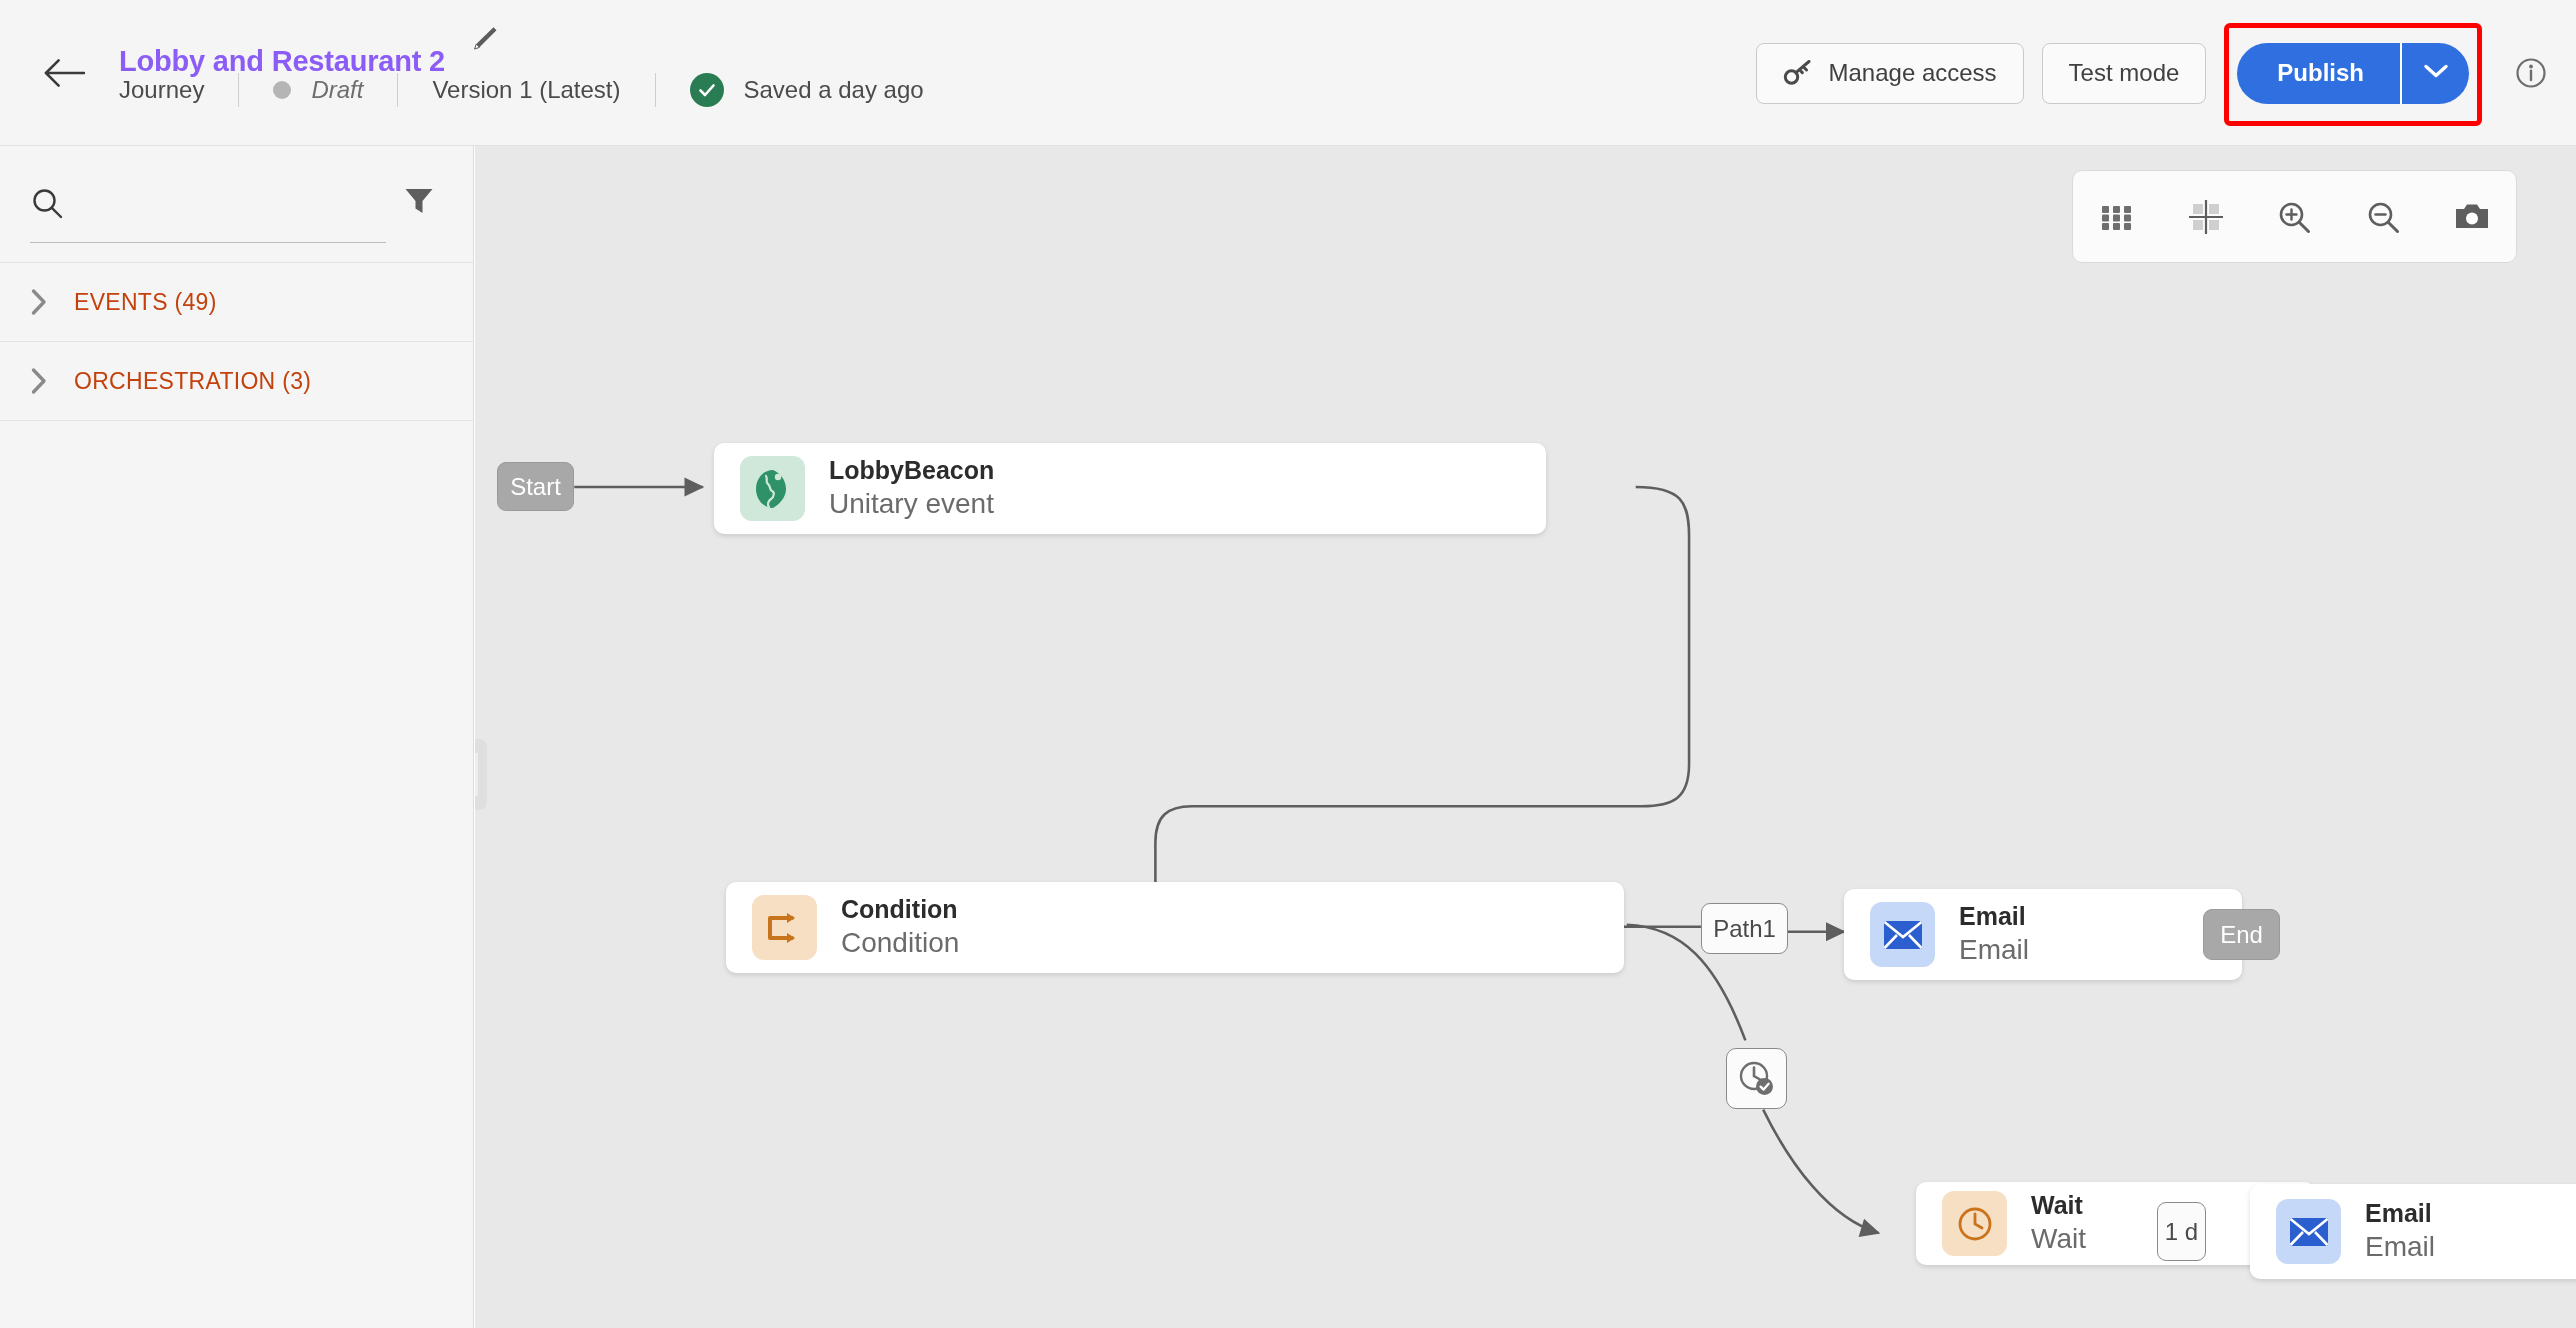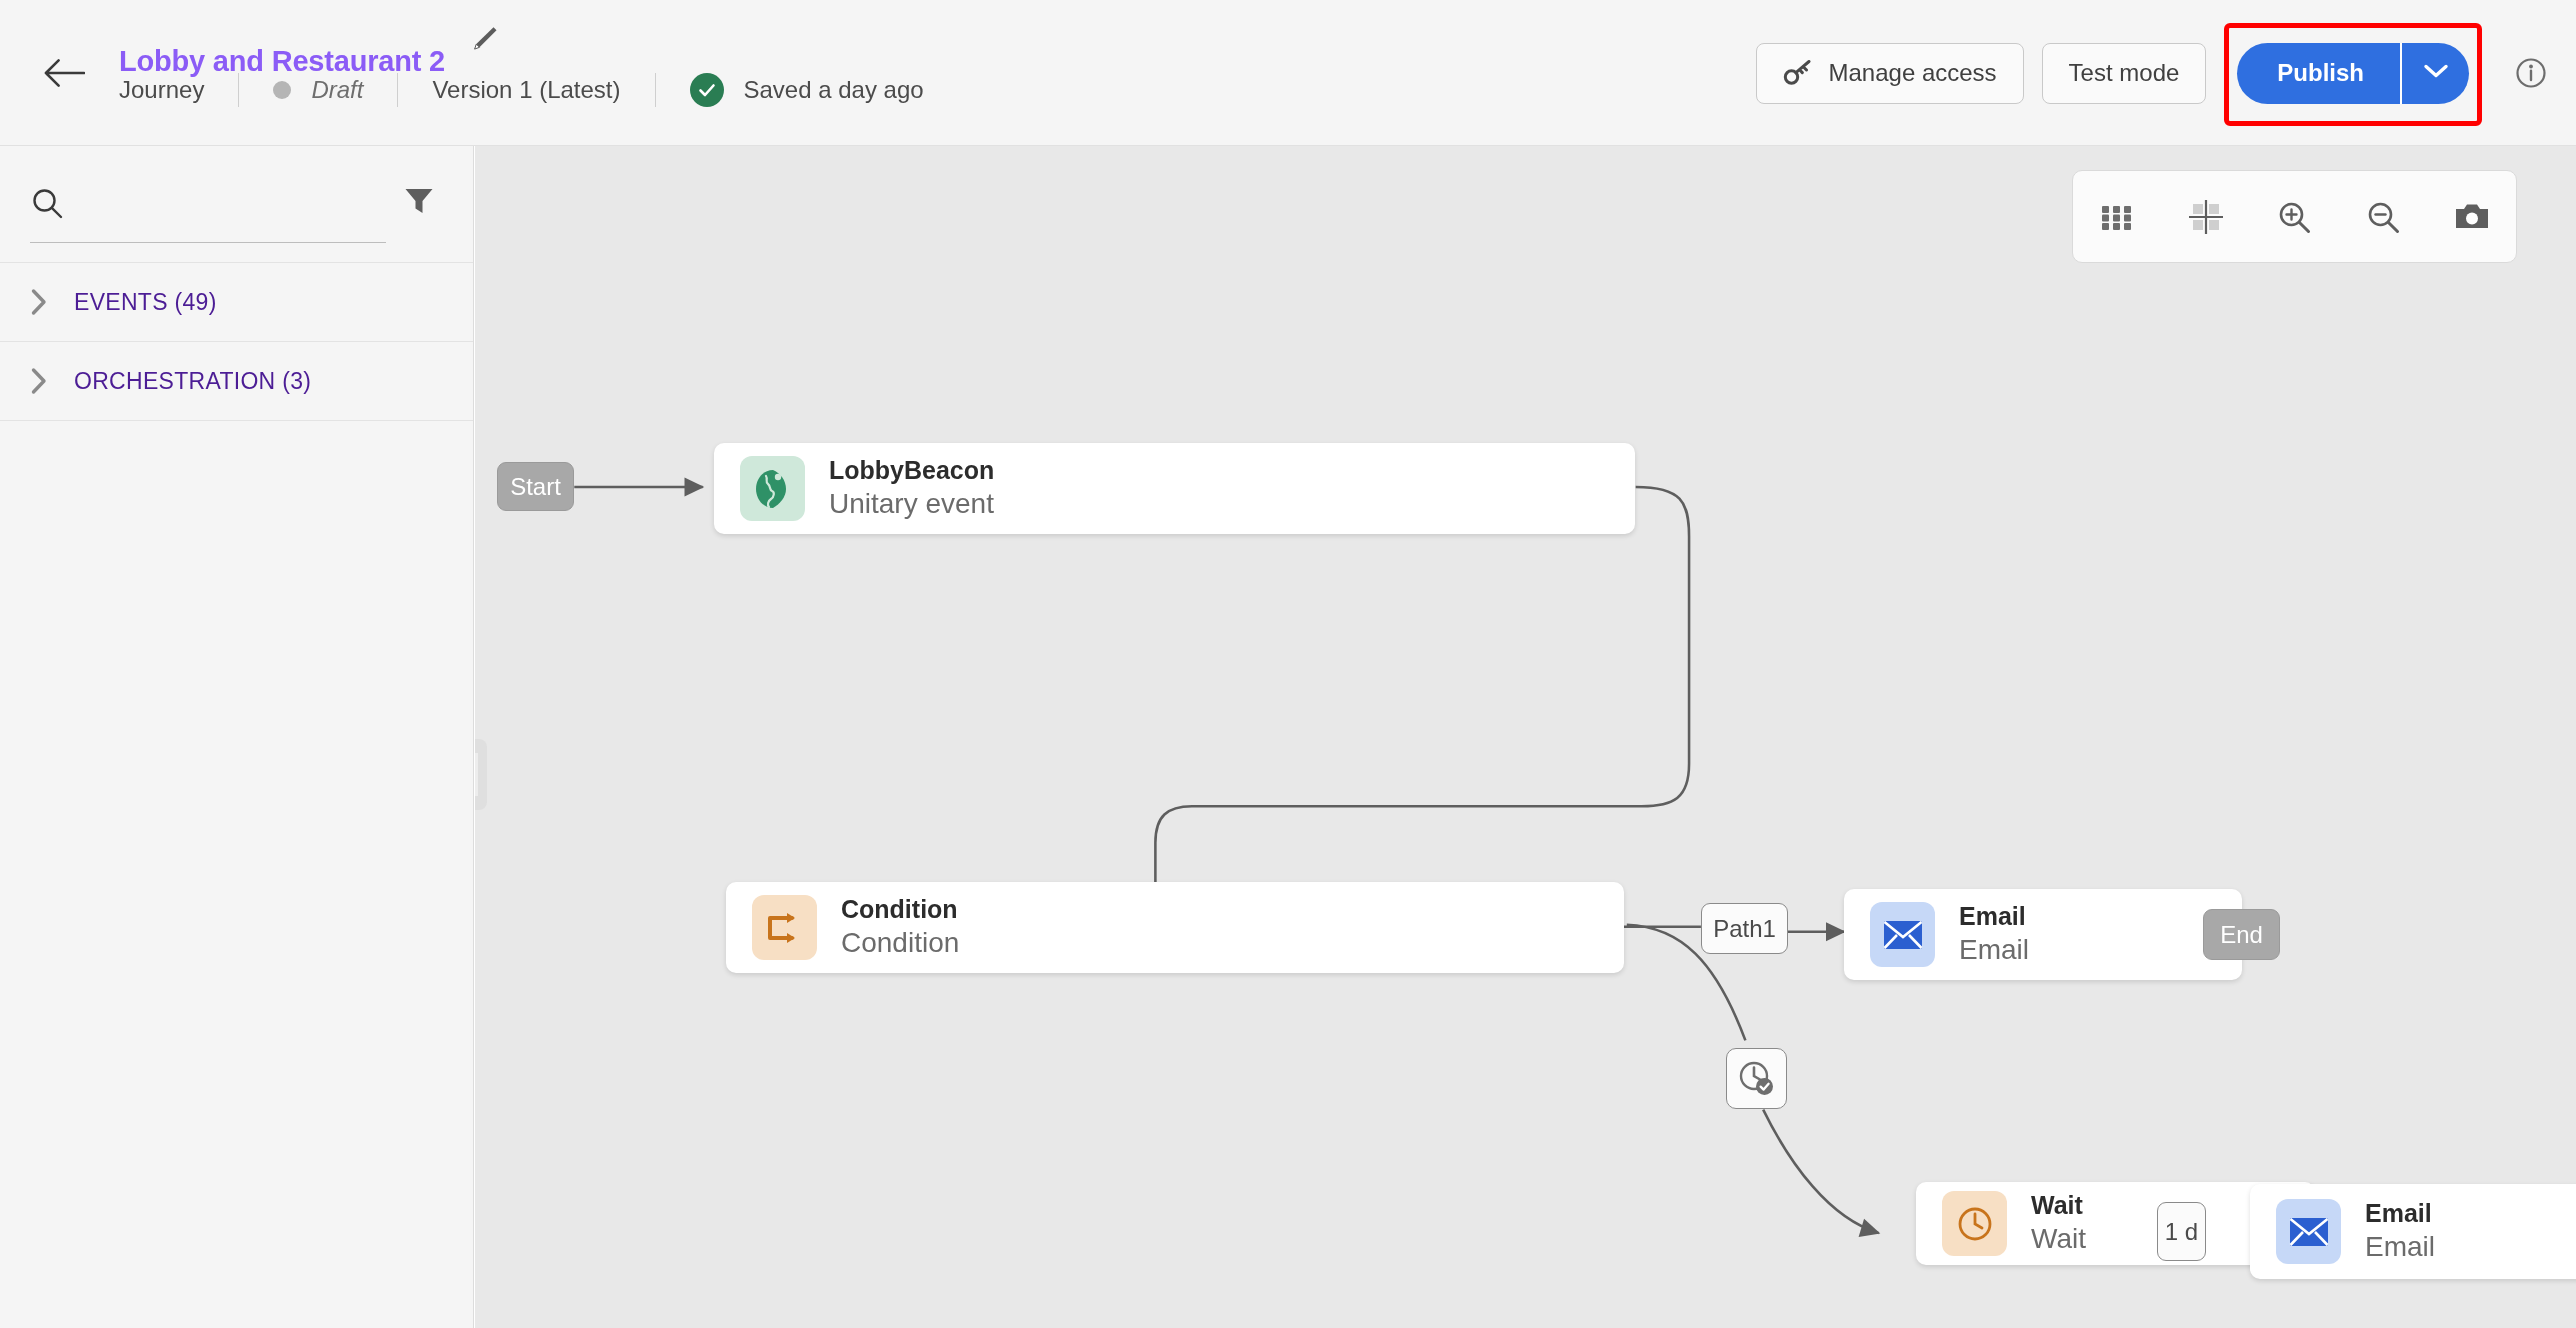--- a/index.html
+++ b/index.html
@@ -81,21 +81,21 @@
     border:none; border-bottom:1px solid #bdbdbd; background:transparent;
     font-family:"Liberation Sans", sans-serif; font-size:24px; color:#2c2c2c;
     padding-left:57px; outline:none;
   }
   .filter-icon { position:absolute; right:38px; top:40px; cursor:pointer; }
   .section-row {
     height:79px; display:flex; align-items:center; padding-left:30px;
     border-bottom:1px solid #e3e3e3; cursor:pointer;
   }
   .chevron { width:40px; display:flex; align-items:center; }
-  .section-label { font-size:23px; color:#4c1d95; letter-spacing:0.3px; margin-left:4px; }
+  .section-label { font-size:23px; color:#c2410c; letter-spacing:0.3px; margin-left:4px; }
 
   
   .canvas {
     position:absolute; left:475px; top:146px; width:2101px; height:1182px;
     background:#e8e8e8; overflow:hidden;
   }
   .resize-handle {
     position:absolute; left:-10px; top:593px; width:22px; height:71px;
     background:#dfdfdf; border-radius:8px; cursor:col-resize; z-index:6;
     display:flex; align-items:center; justify-content:center; gap:5px;
@@ -337,21 +337,21 @@
 
     <path d="M1752 1098 L1796 1098" stroke="#5e5e5e" stroke-width="2.6" fill="none" marker-end="url(#ah)"></path>
 
     <path d="M1996 1098 L2125 1098" stroke="#5e5e5e" stroke-width="2.6" fill="none"></path>
   </svg>
 
   <div class="pill" style="left:22px; top:316px; width:77px; height:49px;">
     <span>Start</span>
   </div>
 
-  <div class="node" style="left:239px; top:297px; width:921px; height:91px;">
+  <div class="node" style="left:239px; top:297px; width:832px; height:91px;">
     <div class="node-icon" style="background:#cfe8da;">
       <svg width="40" height="42" viewBox="0 0 40 42">
         <path d="M20 2 C10 2 3 11 3 21 C3 31 10 40 20 40 C27 36 33 29 33 21 C33 12 27 5 20 2 Z" fill="#2f9167"></path>
         <path d="M13 8 C15 11 12 14 15 16 C18 18 16 22 19 23 C22 24 21 29 18 31 C15 33 14 37 16 39" fill="none" stroke="#cfe8da" stroke-width="2.2" stroke-linecap="round"></path>
         <circle cx="25" cy="9" r="3.2" fill="#cfe8da"></circle>
       </svg>
     </div>
     <div class="node-text">
       <div class="node-title">LobbyBeacon</div>
       <div class="node-sub">Unitary event</div>

